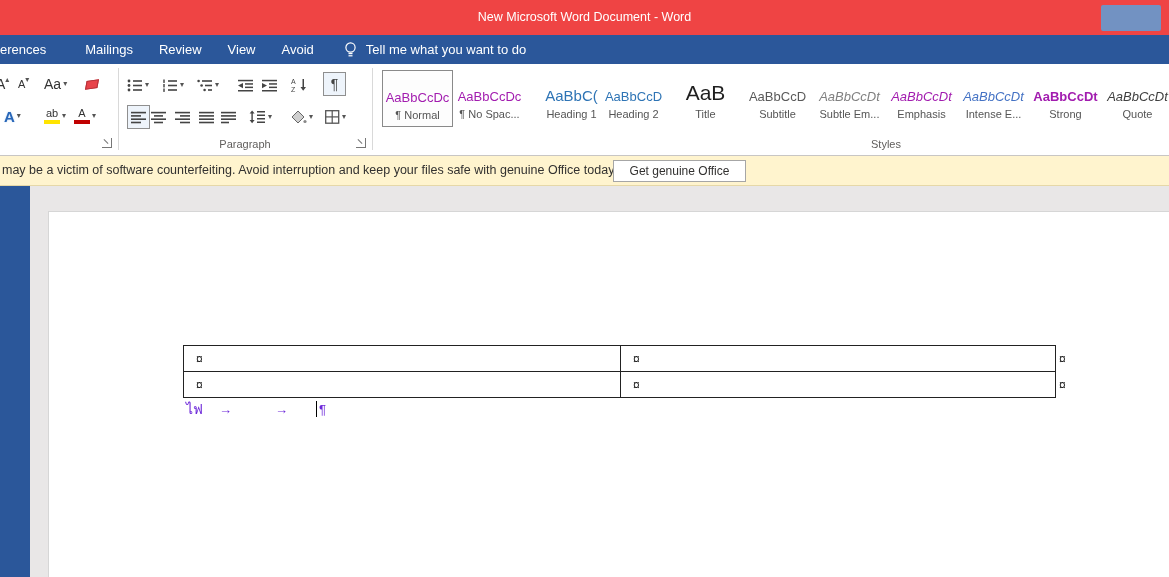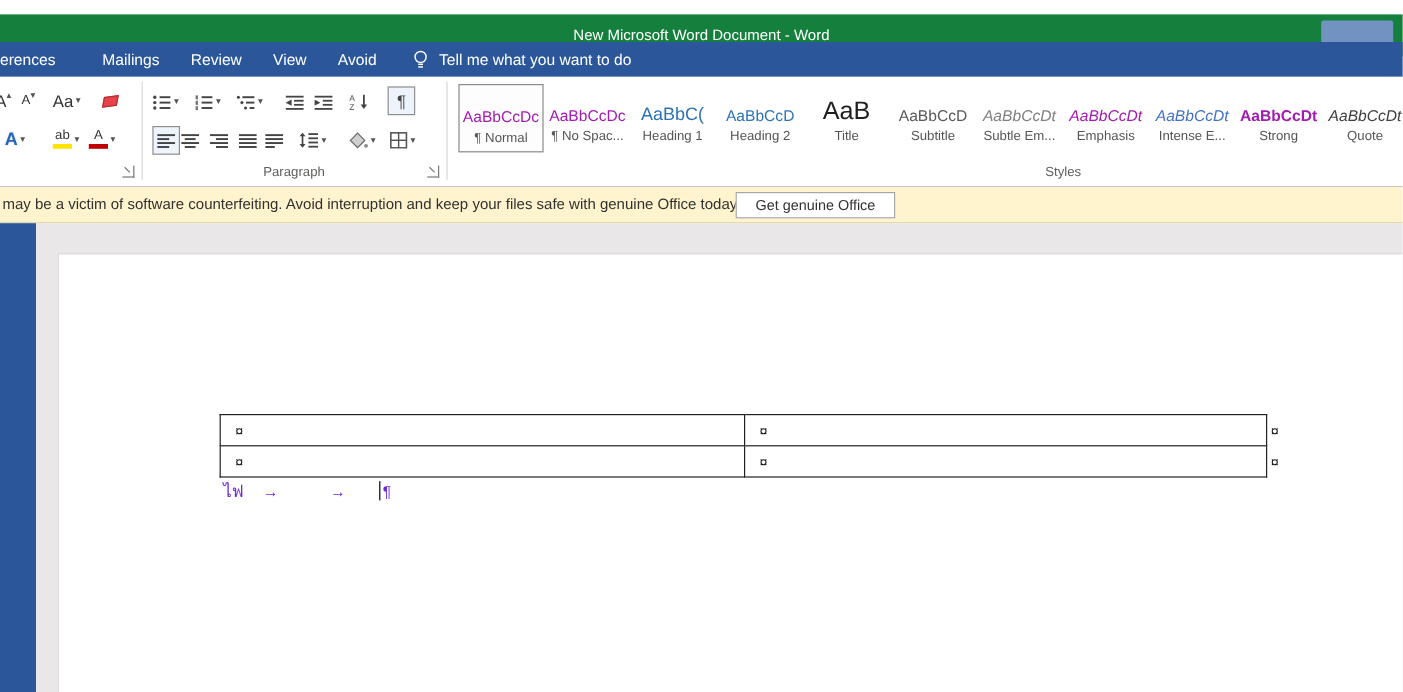--- a/index.html
+++ b/index.html
@@ -1,20 +1,20 @@
 <!DOCTYPE html>
 <html><head>
 <meta charset="utf-8">
 <style>
   *{margin:0;padding:0;box-sizing:border-box}
   body{font-family:"Liberation Sans",sans-serif}
   .app{position:relative;width:1169px;height:577px;overflow:hidden;background:#fff}
 
   
-  .titlebar{position:absolute;left:0;top:12px;width:100%;height:35px;background:#15803d}
+  .titlebar{position:absolute;left:0;top:0;width:100%;height:35px;background:#ef4444}
   .window-title{position:absolute;left:0;right:0;top:0;line-height:35px;text-align:center;color:#fff;font-size:12.5px}
   .account-btn{position:absolute;right:8px;top:5px;width:60px;height:26px;background:#7292c2;border-radius:2px}
 
   
   .tabsrow{position:absolute;left:0;top:35px;width:100%;height:29px;background:#2b579a;display:flex;align-items:center;color:#fff;font-size:13px}
   .tab{line-height:29px;padding:0 13px;white-space:nowrap}
   .tab.clipped{padding-left:0;padding-right:14px}
   .tab.m1{margin-left:12px}
   .tellme{display:flex;align-items:center;margin-left:16px;gap:8px}
   .tellme span{white-space:nowrap}
@@ -281,21 +281,21 @@
     <div class="vsep" style="left:372px"></div>
 
     <div class="style-item selected" style="left:382px">
       <div class="s-sample">AaBbCcDc</div>
       <div class="s-name">¶ Normal</div>
     </div>
     <div class="style-item" style="left:454px">
       <div class="s-sample">AaBbCcDc</div>
       <div class="s-name">¶ No Spac...</div>
     </div>
-    <div class="style-item st-h1" style="left:525px">
+    <div class="style-item st-h1" style="left:536px">
       <div class="s-sample">AaBbC(</div>
       <div class="s-name">Heading 1</div>
     </div>
     <div class="style-item st-h2" style="left:598px">
       <div class="s-sample">AaBbCcD</div>
       <div class="s-name">Heading 2</div>
     </div>
     <div class="style-item st-title" style="left:670px">
       <div class="s-sample">AaB</div>
       <div class="s-name">Title</div>

